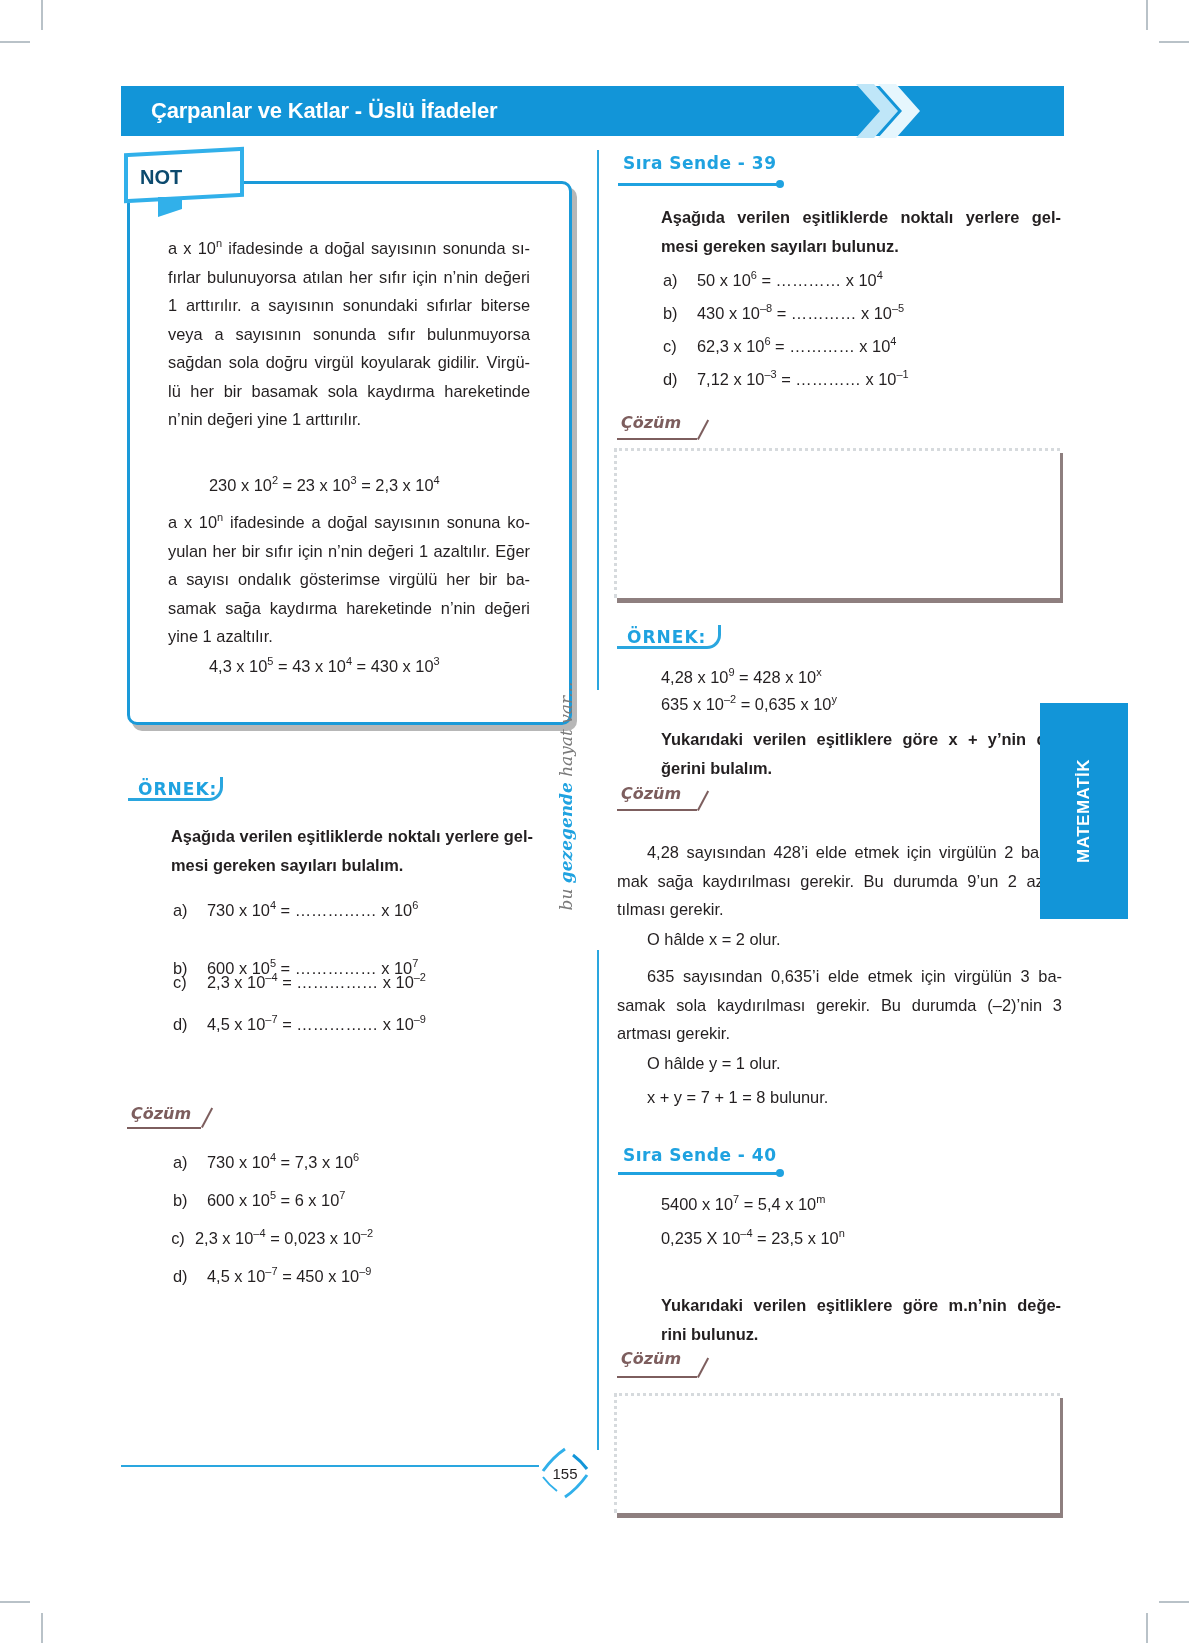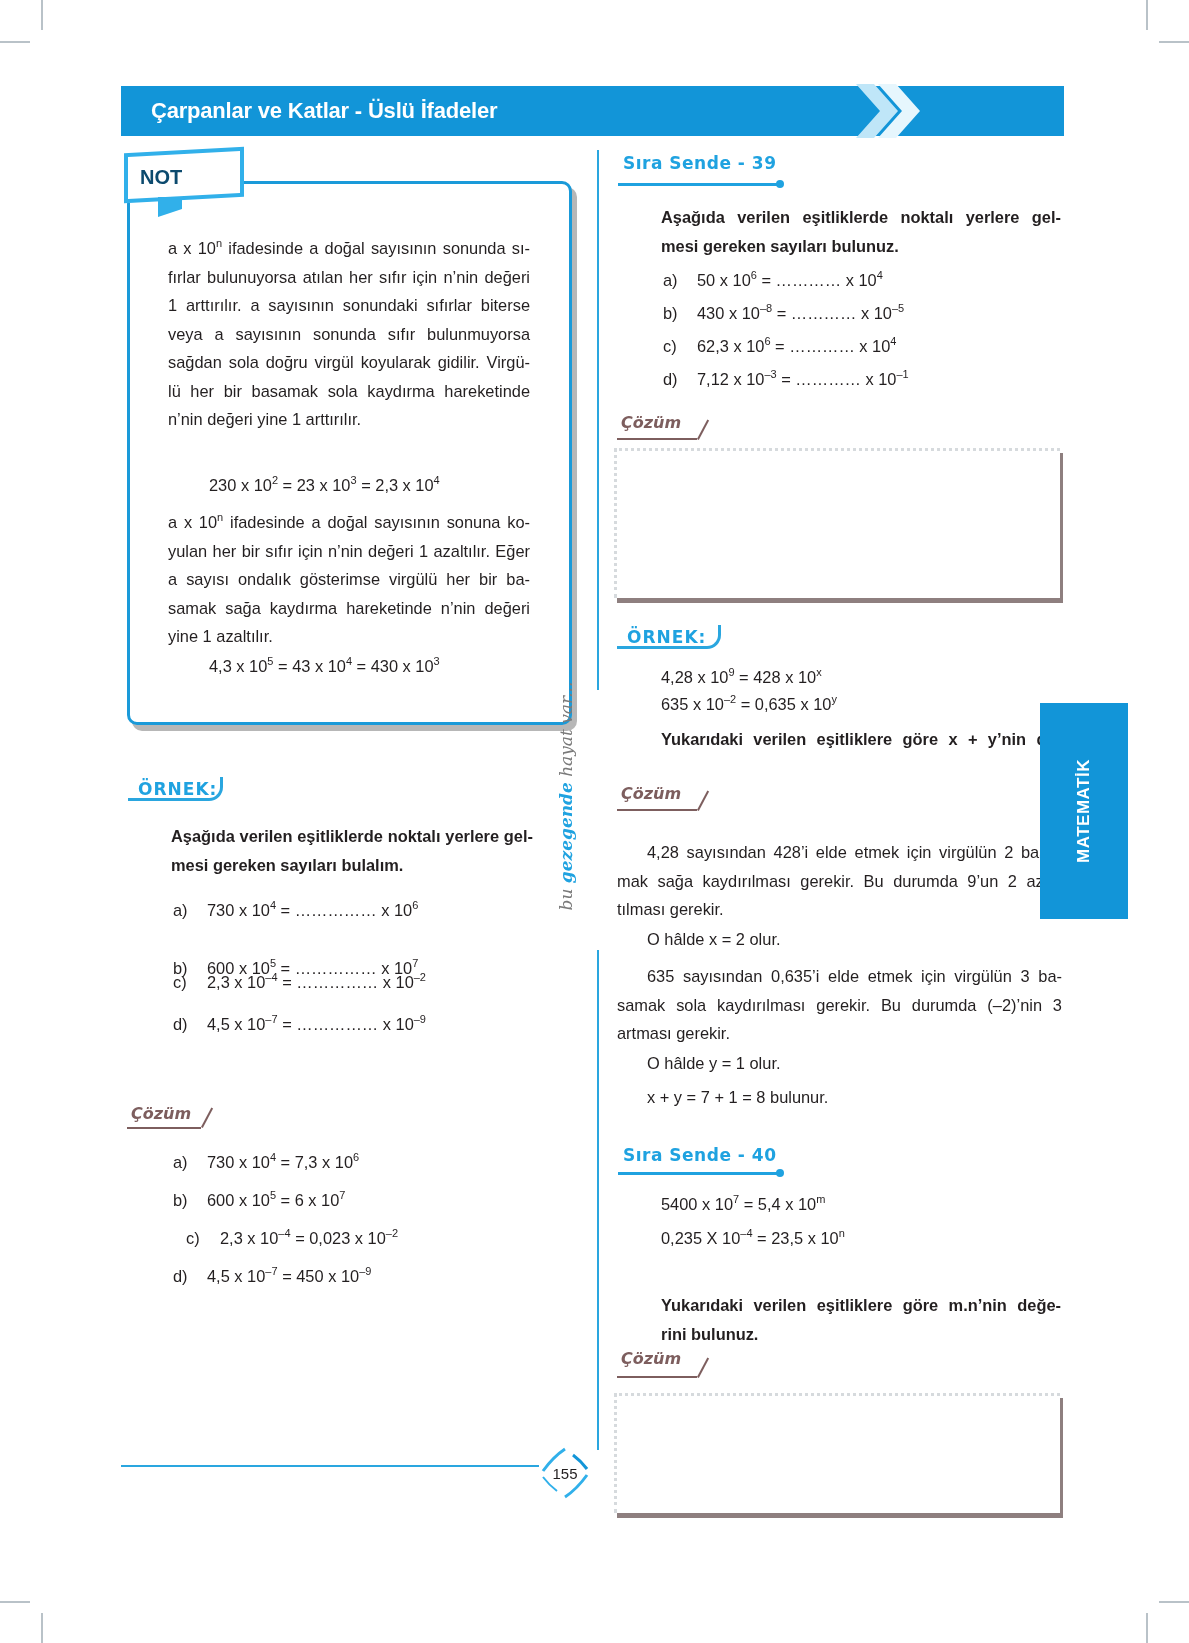--- a/index.html
+++ b/index.html
@@ -185,21 +185,21 @@
 <span class="hdr-cozum" style="left:131px;top:1104px;">Çözüm</span>
 <div class="hdr-cozum-line" style="left:127px;top:1127px;width:74px;"></div>
 <div class="hdr-cozum-slash" style="left:201px;top:1105px;"></div>
 
 <div class="item-row" style="left:173px;top:1153px;">
   <span class="lbl">a)</span><span>730 x 10</span><sup>4</sup><span> = 7,3 x 10</span><sup>6</sup>
 </div>
 <div class="item-row" style="left:173px;top:1191px;">
   <span class="lbl">b)</span><span>600 x 10</span><sup>5</sup><span> = 6 x 10</span><sup>7</sup>
 </div>
-<div class="item-row" style="left:186px;top:1229px;">
+<div class="item-row" style="left:161px;top:1229px;text-align:center;">
   <span class="lbl">c)</span><span>2,3 x 10</span><sup>–4</sup><span> = 0,023 x 10</span><sup>–2</sup>
 </div>
 <div class="item-row" style="left:173px;top:1267px;">
   <span class="lbl">d)</span><span>4,5 x 10</span><sup>–7</sup><span> = 450 x 10</span><sup>–9</sup>
 </div>
 
 <div class="motto">
   <span>bu </span><span class="hl">gezegende</span><span> hayat var...</span>
 </div>
 
@@ -236,20 +236,21 @@
 
 <div class="item-row" style="left:661px;top:668px;">
   <span>4,28 x 10</span><sup>9</sup><span> = 428 x 10</span><sup>x</sup>
 </div>
 <div class="item-row" style="left:661px;top:695px;">
   <span>635 x 10</span><sup>–2</sup><span> = 0,635 x 10</span><sup>y</sup>
 </div>
 
 <div class="bold-q" style="left:661px;top:725px;width:400px;">
   <span class="ln">Yukarıdaki verilen eşitliklere göre x + y’nin de-</span>
+  <span class="ln last">ğerini bulalım.</span>
 </div>
 
 <span class="hdr-cozum" style="left:621px;top:784px;">Çözüm</span>
 <div class="hdr-cozum-line" style="left:617px;top:809px;width:80px;"></div>
 <div class="hdr-cozum-slash" style="left:697px;top:788px;"></div>
 
 <div class="para" style="left:617px;top:838px;width:445px;">
   <span class="ln" style="padding-left:30px;">4,28 sayısından 428’i elde etmek için virgülün 2 basa-</span>
   <span class="ln">mak sağa kaydırılması gerekir. Bu durumda 9’un 2 azal-</span>
   <span class="ln last">tılması gerekir.</span>

